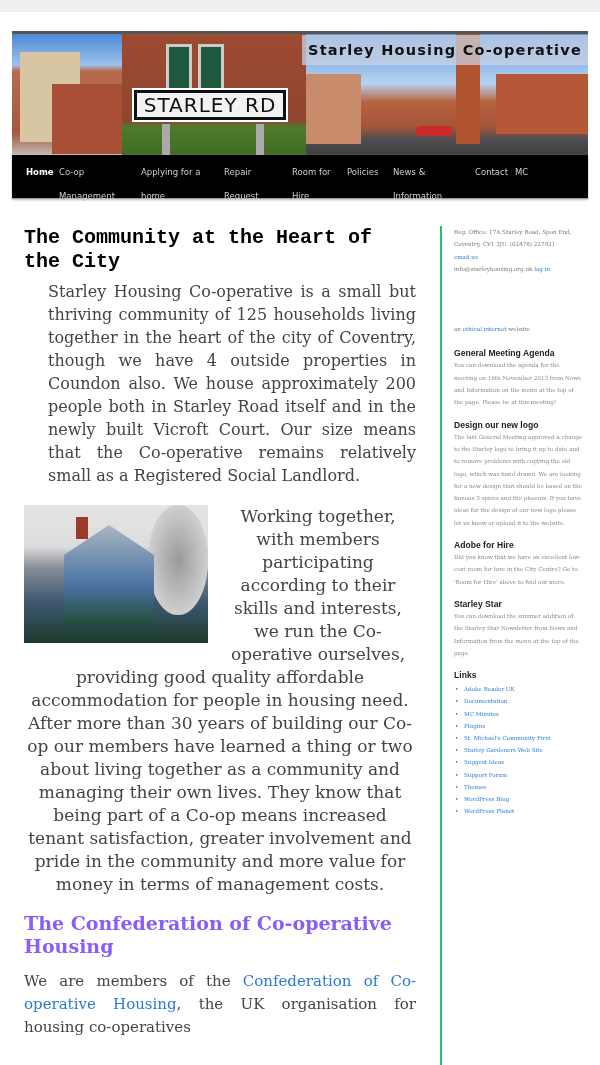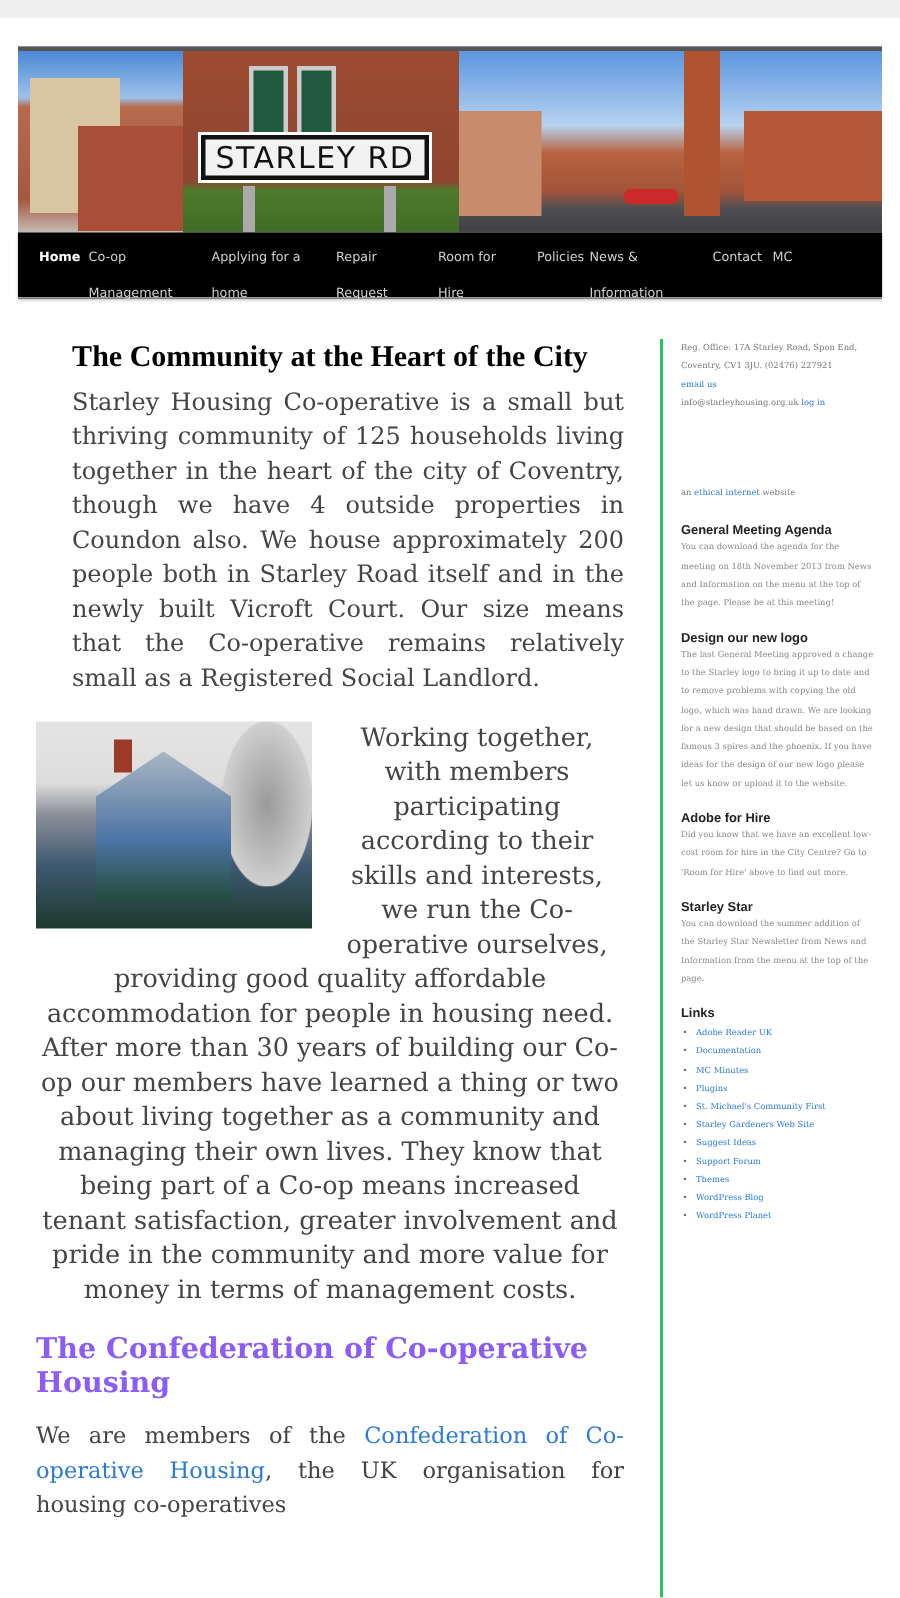--- a/index.html
+++ b/index.html
@@ -27,21 +27,21 @@
   .road-sign { position: absolute; left: 122px; top: 56px; width: 152px; height: 30px; background: #f2f2f2; border: 3px solid #111; outline: 2px solid #fff; display: flex; align-items: center; justify-content: center; font-family: "DejaVu Sans", sans-serif; font-size: 20px; letter-spacing: 1px; color: #111; }
   .site-title { position: absolute; left: 290px; top: 1px; width: 286px; height: 30px; background: rgba(200,210,225,0.75); display: flex; align-items: center; justify-content: center; font-family: "DejaVu Sans", sans-serif; font-weight: bold; font-size: 14.5px; letter-spacing: 1.2px; color: #111; }
 
   
   .nav { position: absolute; left: 12px; top: 155px; width: 576px; height: 44px; background: #000; border-bottom: 1px solid #999; box-shadow: 0 1px 2px #bbb; }
   .nav-item { position: absolute; top: 5px; font-family: "DejaVu Sans", sans-serif; font-size: 8.5px; line-height: 24px; color: #cfcfcf; cursor: pointer; }
   .nav-item.current { color: #fff; font-weight: bold; }
 
   
   .content { position: absolute; left: 24px; top: 226px; width: 392px; }
-  .h1 { font-family: Liberation Serif, serif; font-weight: bold; font-size: 20px; line-height: 24px; color: #000; text-align: center; }
+  .h1 { font-family: Liberation Mono, monospace; font-weight: bold; font-size: 20px; line-height: 24px; color: #000; }
   .p { font-family: "DejaVu Serif", serif; font-size: 17px; line-height: 23px; color: #444; text-align: justify; }
   .p-body1 { margin-top: 6px; font-size: 16px; margin-left: 24px; }
   .photo-wrap { float: left; width: 184px; height: 140px; margin: 18px 12px 4px 0; }
   .photo { width: 184px; height: 138px; position: relative; overflow: hidden; background: linear-gradient(#e4e4e4 0%, #ddd 30%, #8b8f98 45%, #3e5870 70%, #1c3b2d 100%); }
   .photo .gable { position: absolute; left: 40px; top: 20px; width: 90px; height: 100px; background: linear-gradient(#a9b6c4, #4b73a3 60%, #244b3a); clip-path: polygon(50% 0, 100% 30%, 100% 100%, 0 100%, 0 30%); }
   .photo .chimney { position: absolute; left: 52px; top: 12px; width: 12px; height: 22px; background: #9a3b2a; }
   .photo .tree { position: absolute; right: 0; top: 0; width: 60px; height: 110px; background: radial-gradient(#9a9a9a, #cfcfcf 70%, transparent 72%); }
   .p-body2 { margin-top: 18px; text-align: center; font-size: 17px; line-height: 23px; }
   .h2 { clear: both; margin-top: 16px; font-family: "DejaVu Serif", serif; font-weight: bold; font-size: 19px; line-height: 23px; color: #8b5cf6; }
   .p-body3 { margin-top: 12px; font-size: 15px; }
@@ -72,29 +72,30 @@
       <div class="post1"></div>
       <div class="post2"></div>
     </div>
   <div class="pane p3">
       <div class="house"></div>
       <div class="tower"></div>
       <div class="house2"></div>
       <div class="car"></div>
     </div>
   <div class="road-sign">STARLEY RD</div>
+  <div class="site-title">Starley Housing Co-operative</div>
 </div>
 
 <div class="nav">
   <div class="nav-item current" style="left:14px"><span>Home</span></div>
   <div class="nav-item" style="left:129px"><span>Applying for a</span><br><span>home</span></div>
   <div class="nav-item" style="left:47px"><span>Co-op</span><br><span>Management</span></div>
   <div class="nav-item" style="left:212px"><span>Repair</span><br><span>Request</span></div>
   <div class="nav-item" style="left:280px"><span>Room for</span><br><span>Hire</span></div>
-  <div class="nav-item" style="left:346px"><span>Policies</span></div>
+  <div class="nav-item" style="left:335px"><span>Policies</span></div>
   <div class="nav-item" style="left:381px"><span>News &amp;</span><br><span>Information</span></div>
   <div class="nav-item" style="left:463px"><span>Contact</span></div>
   <div class="nav-item" style="left:503px"><span>MC</span></div>
 </div>
 
 <div class="content">
   <h1 class="h1">The Community at the Heart of the City</h1>
   <p class="p p-body1">Starley Housing Co-operative is a small but thriving community of 125 households living together in the heart of the city of Coventry, though we have 4 outside properties in Coundon also. We house approximately 200 people both in Starley Road itself and in the newly built Vicroft Court.  Our size means that the Co-operative remains relatively small as a Registered Social Landlord.</p>
   <div class="photo-wrap">
     <div class="photo">

